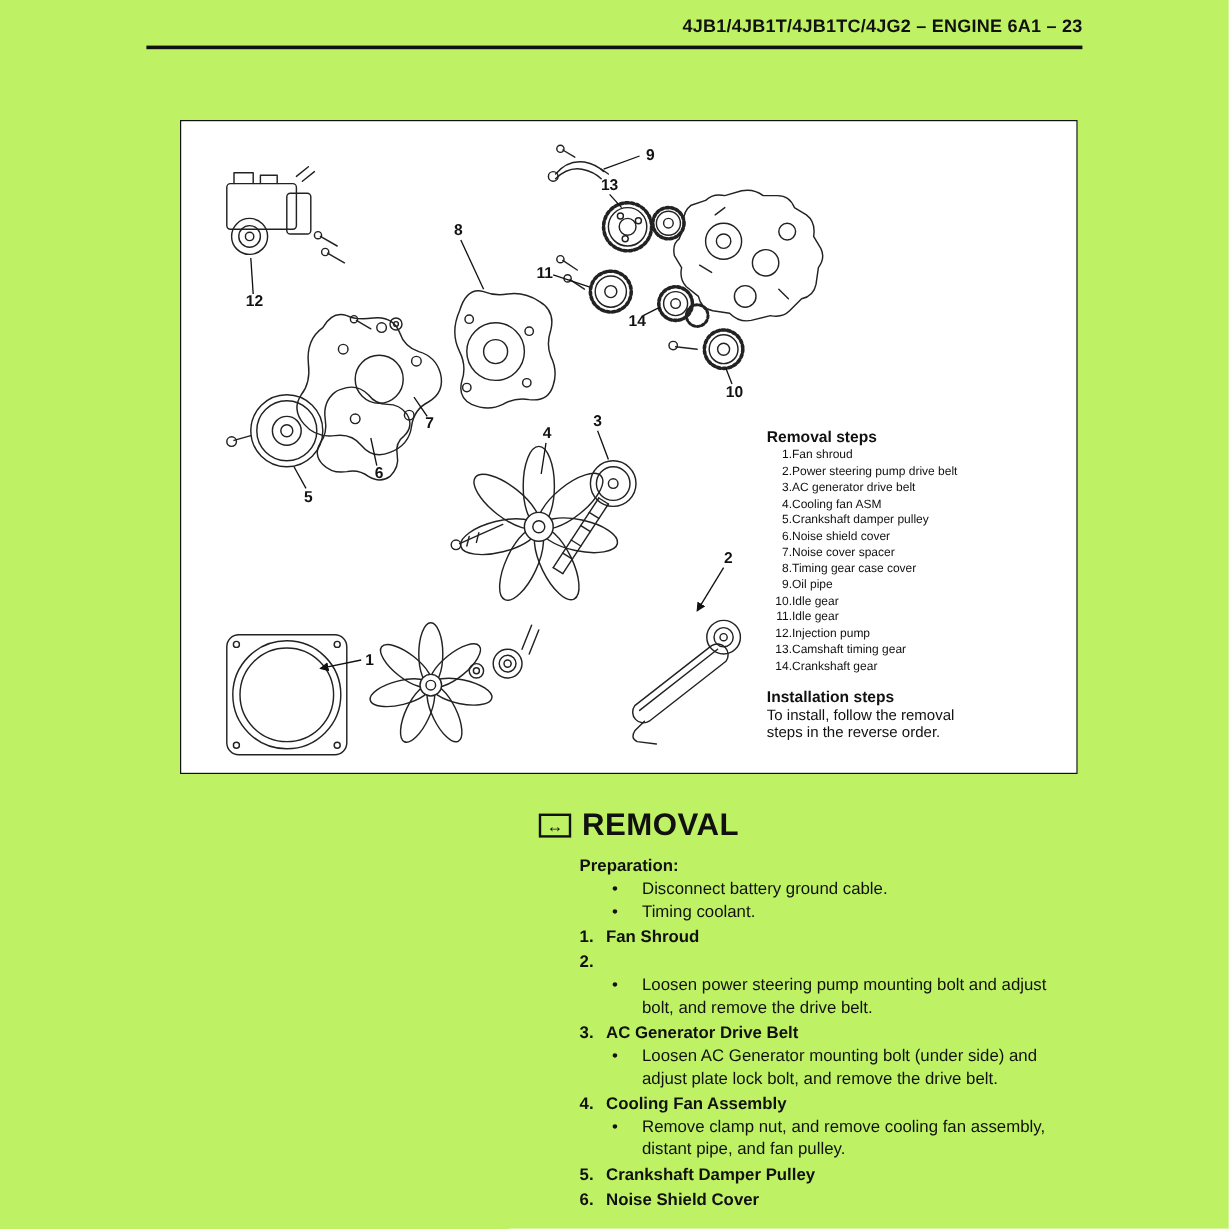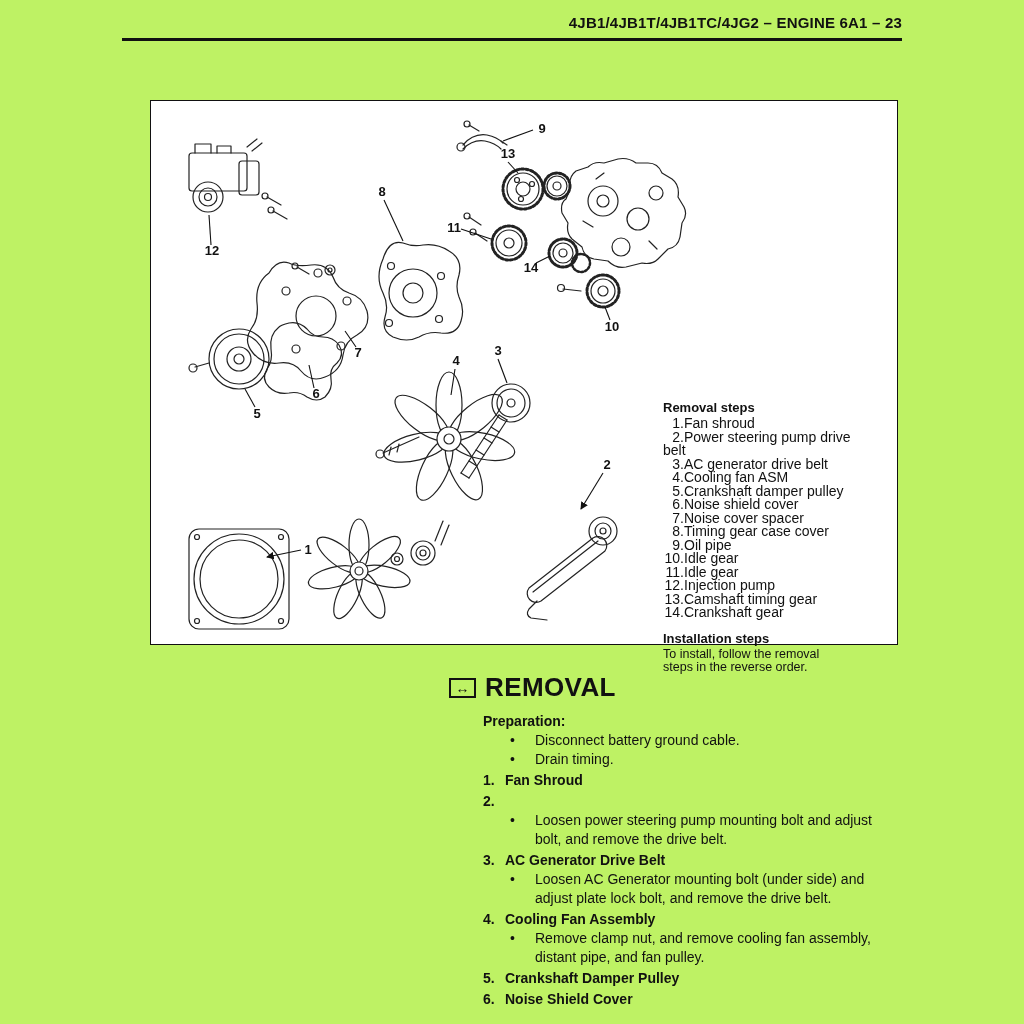--- a/index.html
+++ b/index.html
@@ -11,23 +11,23 @@
             font-size:15px; font-weight:bold; letter-spacing:.2px;
             padding-bottom:7px; border-bottom:3px solid #111; }
 
   .title { position:absolute; left:122px; top:57px; width:780px; text-align:center;
            font-size:25px; font-weight:bold; }
 
   .figure-box { position:absolute; left:150px; top:100px; width:748px; height:545px;
                 border:1.5px solid #111; background:#fff; }
   .diagram { position:absolute; left:0; top:0; width:100%; height:100%; }
 
-  .steps-block { position:absolute; left:512px; top:255px; width:205px;margin-top:44px; }
+  .steps-block { position:absolute; left:488px; top:255px; width:205px; }
   .steps-title { font-size:13px; font-weight:bold; margin-bottom:2px; }
-  .steps-list { list-style:none; font-size:14px; line-height:13.5px; }
+  .steps-list { list-style:none; font-size:10px; line-height:13.5px; }
   .steps-list .num { display:inline-block; width:21px; text-align:right; }
   .install-title { margin-top:11px; }
   .install-text { font-size:12.5px; line-height:13.5px; width:176px; margin-top:2px; }
 
   .figure-ref { position:absolute; left:150px; top:648px; width:748px; text-align:right;
                 font-size:8.5px; color:#444; }
 
   .removal-heading { position:absolute; left:449px; top:672px; display:flex; align-items:center; gap:9px; }
   .removal-icon { width:27px; height:20px; border:2px solid #111; font-size:14px; line-height:16px;
                   text-align:center; font-weight:bold; }
@@ -313,21 +313,21 @@
 
   <div class="removal-body">
     <div class="prep-label">Preparation:</div>
 
     <div class="bullet-row">
       <span class="bullet">•</span>
       <span class="btext">Disconnect battery ground cable.</span>
     </div>
     <div class="bullet-row">
       <span class="bullet">•</span>
-      <span class="btext">Drain timing.</span>
+      <span class="btext">Timing coolant.</span>
     </div>
 
     <div class="step-row">
       <span class="num">1.</span>
       <span>Fan Shroud</span>
     </div>
 
     <div class="step-row">
       <span class="num">2.</span>
     </div>

